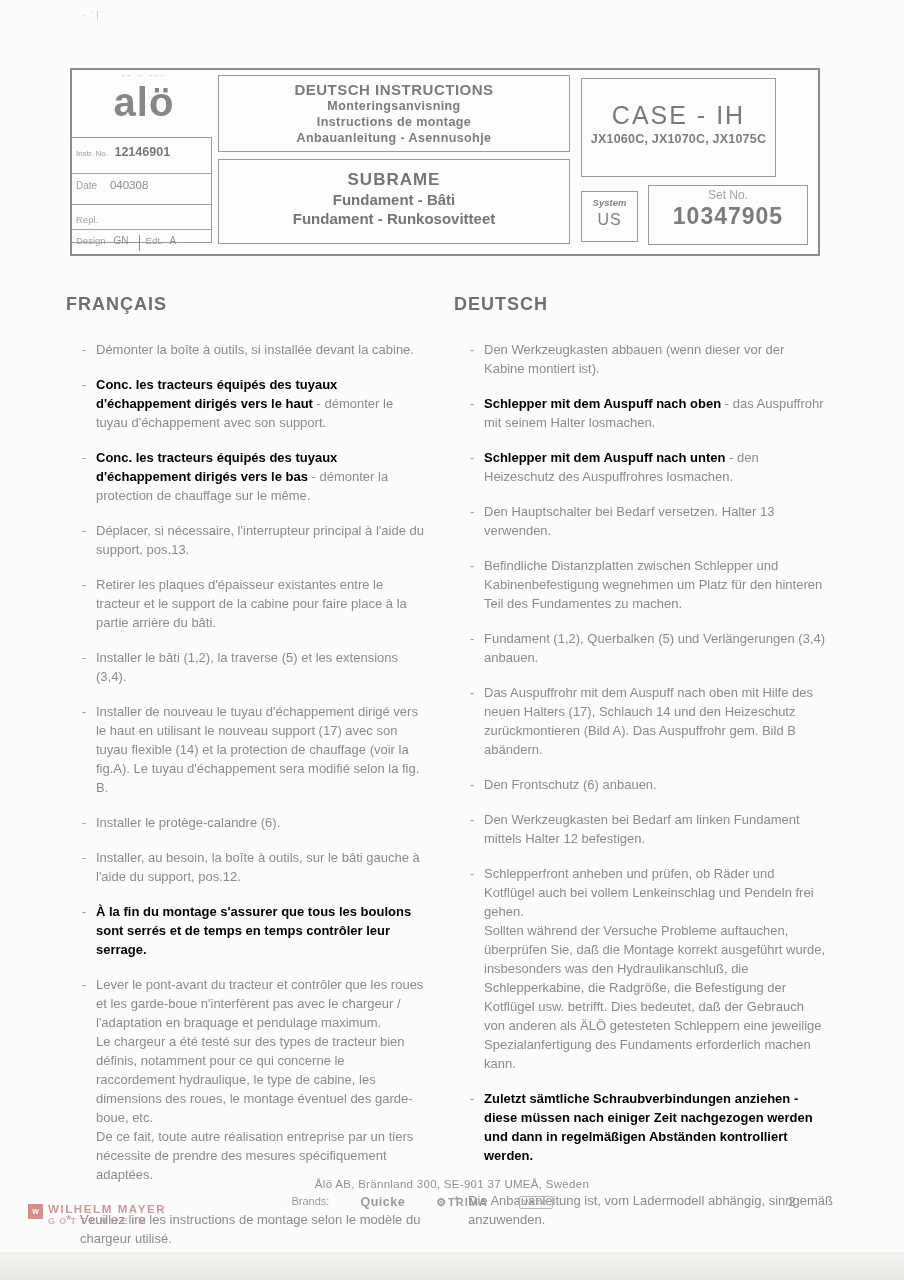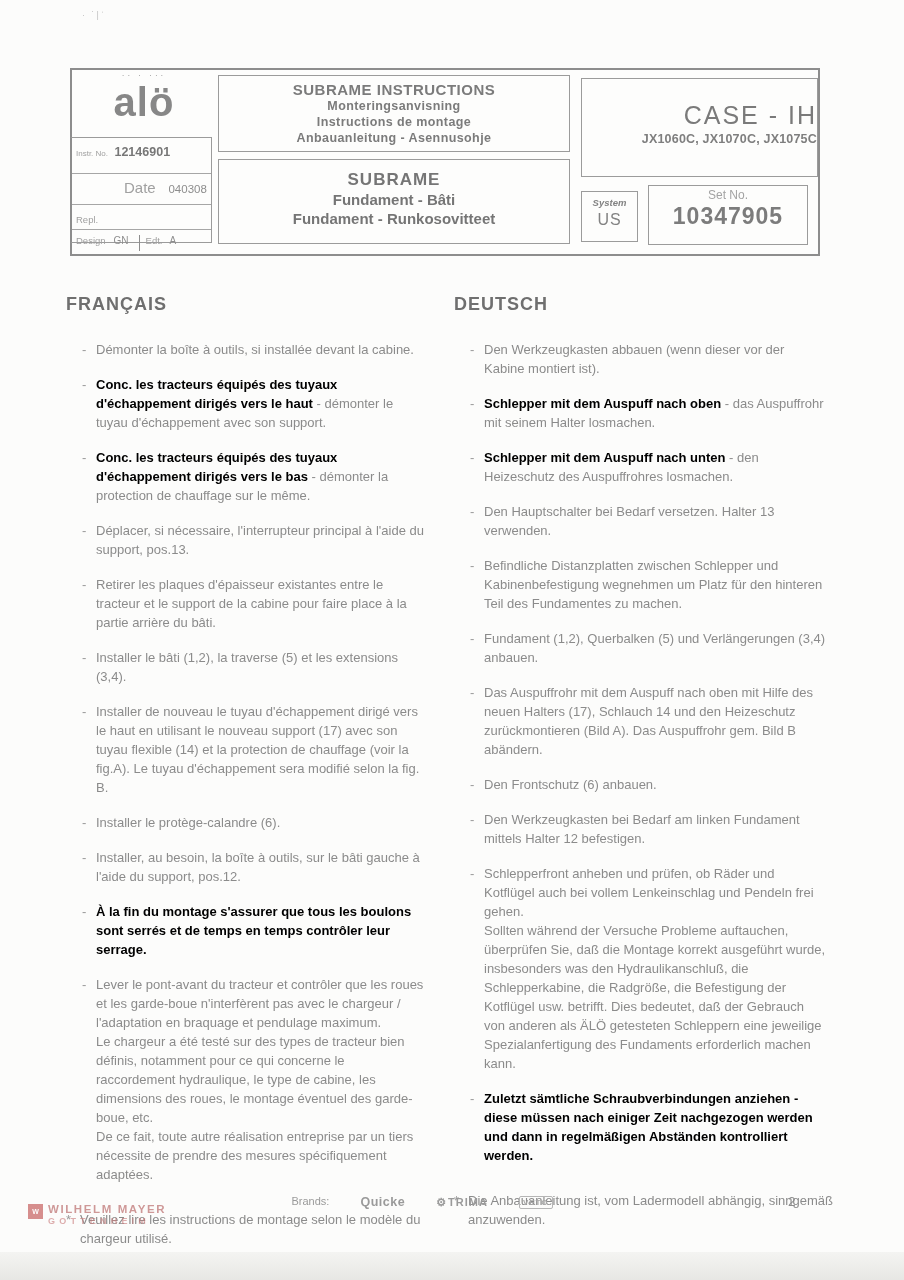--- a/index.html
+++ b/index.html
@@ -30,42 +30,42 @@
   .info-box{
     position:absolute;left:-2px;top:67px;width:139px;height:104px;
     border:1px solid #9b9b9b;border-left:2px solid #8d8d8d;
   }
   .info-row{border-bottom:1px solid #a6a6a6;position:relative;color:#8e8e8e;}
   .info-row:last-child{border-bottom:none;}
   .info-lbl{font-size:8px;color:#a0a0a0;}
   .r1{height:31px;padding:4px 4px 0 4px;}
   .r1 .info-val{font-size:12.5px;font-weight:700;color:#777;margin-left:2px;}
   .r2{height:25px;padding:5px 4px 0 4px;font-size:10px;}
-  .r2 .info-lbl{font-size:15px;margin-left:48px;}
+  .r2 .info-lbl{font-size:10px;}
   .r2 .info-val{font-size:11.5px;color:#8d8d8d;margin-left:10px;}
   .r3{height:20px;padding:4px 4px 0 4px;}
   .r3 .info-lbl{font-size:9.5px;}
   .r4{height:23px;padding:5px 4px 0 4px;font-size:9.5px;display:flex;align-items:flex-start;}
   .r4 .seg{flex:0 0 auto;}
   .r4 .divider{border-left:1px solid #8d8d8d;height:16px;margin:0 6px 0 10px;}
   .title-box{
     position:absolute;left:146px;top:5px;width:352px;height:77px;
     border:1px solid #9b9b9b;text-align:center;color:#7b7b7b;padding-top:5px;box-sizing:border-box;
   }
   .title-l1{font-size:15px;font-weight:700;letter-spacing:.5px;line-height:17px;}
   .title-l2,.title-l3,.title-l4{font-size:12.5px;font-weight:700;line-height:16px;letter-spacing:.4px;}
   .sub-box{
     position:absolute;left:146px;top:89px;width:352px;height:85px;
     border:1px solid #9b9b9b;text-align:center;color:#757575;padding-top:10px;box-sizing:border-box;
   }
   .sub-l1{font-size:17px;font-weight:700;letter-spacing:1px;line-height:20px;}
   .sub-l2,.sub-l3{font-size:15px;font-weight:700;line-height:19px;}
   .case-box{
-    position:absolute;left:509px;top:8px;width:237px;height:99px;
-    border:1px solid #9b9b9b;text-align:right;color:#7e7e7e;box-sizing:border-box;padding-top:22px;
+    position:absolute;left:509px;top:8px;width:195px;height:99px;
+    border:1px solid #9b9b9b;text-align:center;color:#7e7e7e;box-sizing:border-box;padding-top:22px;
   }
   .case-brand{font-size:25px;font-weight:400;letter-spacing:2px;line-height:28px;color:#7a7a7a;}
   .case-models{font-size:12.5px;font-weight:700;line-height:20px;letter-spacing:.2px;}
   .system-box{
     position:absolute;left:509px;top:121px;width:57px;height:51px;
     border:1px solid #9b9b9b;text-align:center;box-sizing:border-box;padding-top:4px;color:#828282;
   }
   .system-lbl{font-size:9.5px;font-style:italic;font-weight:700;line-height:13px;}
   .system-val{font-size:16px;line-height:22px;letter-spacing:1px;}
   .set-box{
@@ -148,21 +148,21 @@
       <div class="info-row r4">
         <span class="seg info-lbl" style="font-size:9.5px;">Design</span>
         <span class="seg" style="margin-left:8px;font-size:10px;">GN</span>
         <span class="divider"></span>
         <span class="seg info-lbl" style="font-size:9.5px;">Edt.</span>
         <span class="seg" style="margin-left:7px;font-size:10px;">A</span>
       </div>
     </div>
 
     <div class="title-box">
-      <div class="title-l1">SUBRAME INSTRUCTIONS</div>
+      <div class="title-l1">DEUTSCH INSTRUCTIONS</div>
       <div class="title-l2">Monteringsanvisning</div>
       <div class="title-l3">Instructions de montage</div>
       <div class="title-l4">Anbauanleitung - Asennusohje</div>
     </div>
 
     <div class="sub-box">
       <div class="sub-l1">SUBRAME</div>
       <div class="sub-l2">Fundament - Bâti</div>
       <div class="sub-l3">Fundament - Runkosovitteet</div>
     </div>
@@ -216,20 +216,21 @@
         <li><span>Das Auspuffrohr mit dem Auspuff nach oben mit Hilfe des neuen Halters (17), Schlauch 14 und den Heizeschutz zurückmontieren (Bild A). Das Auspuffrohr gem. Bild B abändern.</span></li>
         <li><span>Den Frontschutz (6) anbauen.</span></li>
         <li><span>Den Werkzeugkasten bei Bedarf am linken Fundament mittels Halter 12 befestigen.</span></li>
         <li><span>Schlepperfront anheben und prüfen, ob Räder und Kotflügel auch bei vollem Lenkeinschlag und Pendeln frei gehen.
 Sollten während der Versuche Probleme auftauchen, überprüfen Sie, daß die Montage korrekt ausgeführt wurde, insbesonders was den Hydraulikanschluß, die Schlepperkabine, die Radgröße, die Befestigung der Kotflügel usw. betrifft. Dies bedeutet, daß der Gebrauch von anderen als ÄLÖ getesteten Schleppern eine jeweilige Spezialanfertigung des Fundaments erforderlich machen kann.</span></li>
         <li><b>Zuletzt sämtliche Schraubverbindungen anziehen - diese müssen nach einiger Zeit nachgezogen werden und dann in regelmäßigen Abständen kontrolliert werden.</b></li>
       </ul>
     <div class="footnote">Die Anbauanleitung ist, vom Ladermodell abhängig, sinngemäß anzuwenden.</div>
   </div>
 
+  <div class="footer-address">Ålö AB, Brännland 300, SE-901 37 UMEÅ, Sweden</div>
 
   <div class="footer-brands">
     <span>Brands:</span>
     <span class="brand brand-quicke">Quicke</span>
     <span class="brand brand-trima"><span class="gear">⚙</span><span>TRIMA</span></span>
     <span class="brand brand-veto">VETO</span>
   </div>
 
   <div class="page-number">2</div>
 

